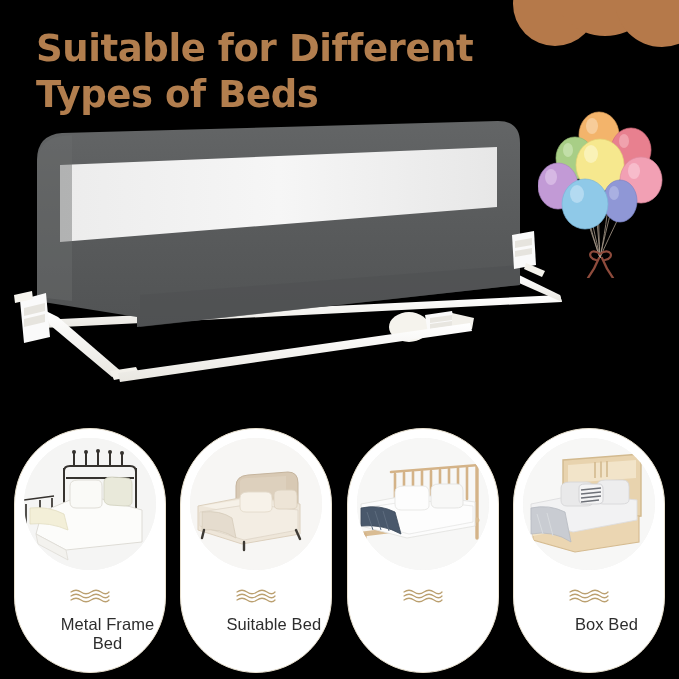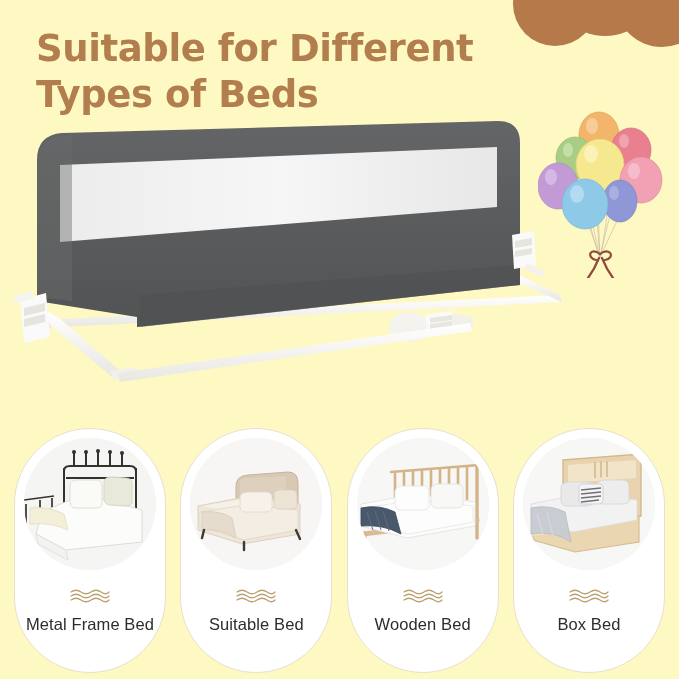--- a/index.html
+++ b/index.html
@@ -12,21 +12,21 @@
     background: #FCF8EE;
     font-family: "Liberation Sans", sans-serif;
     overflow: hidden;
     position: relative;
   }
 
   #page {
     position: relative;
     width: 679px;
     height: 679px;
-    background: #fef9c3;
+    background: #000000;
     overflow: hidden;
   }
 
   
   .cloud-deco {
     position: absolute;
     top: -62px;
     right: -38px;
     width: 230px;
     height: 160px;
@@ -116,20 +116,21 @@
   .card-label {
     margin-top: 11px;
     padding: 0 8px;
     text-align: center;
     font-size: 16.5px;
     line-height: 1.18;
     color: #2D2D2D;
     font-family: "Liberation Sans", sans-serif;
     font-weight: 400;
     letter-spacing: 0.1px;
+    margin-left: 35px;
   }
 </style>
 </head>
 <body>
 
 <div id="page">
 
   <svg class="cloud-deco" viewBox="0 0 230 160">
     <g fill="#B5794A">
       <circle cx="68" cy="66" r="42"></circle>
@@ -362,21 +363,20 @@
           <path d="M74 52 Q74 46 82 46 L100 46 Q106 46 106 53 L106 66 Q106 70 98 70 L80 70 Q74 70 74 64 Z" fill="#F8F8F7" stroke="#E2E2E0" stroke-width="0.9"></path>
         </svg>
       </div>
       <svg class="wave-divider" viewBox="0 0 44 16">
         <g stroke="#BBA070" stroke-width="1.25" fill="none" stroke-linecap="round">
           <path d="M3 4 Q8 0.5 13 4 T23 4 T33 4 T41 4"></path>
           <path d="M3 8 Q8 4.5 13 8 T23 8 T33 8 T41 8"></path>
           <path d="M3 12 Q8 8.5 13 12 T23 12 T33 12 T41 12"></path>
         </g>
       </svg>
-      <div class="card-label">Wooden Bed</div>
     </div>
 
     <div class="bed-card">
       <div class="card-photo">
         <svg viewBox="0 0 132 132" width="132" height="132">
           <rect width="132" height="132" fill="#F7F7F6"></rect>
 
           <path d="M40 22 L118 16 L118 78 L40 84 Z" fill="#E8D3AE" stroke="#D2B98E" stroke-width="1.4"></path>
           <path d="M45 27 L113 22 L113 40 L45 45 Z" fill="#F2E4C9"></path>
           <g stroke="#D2B98E" stroke-width="1.6">

